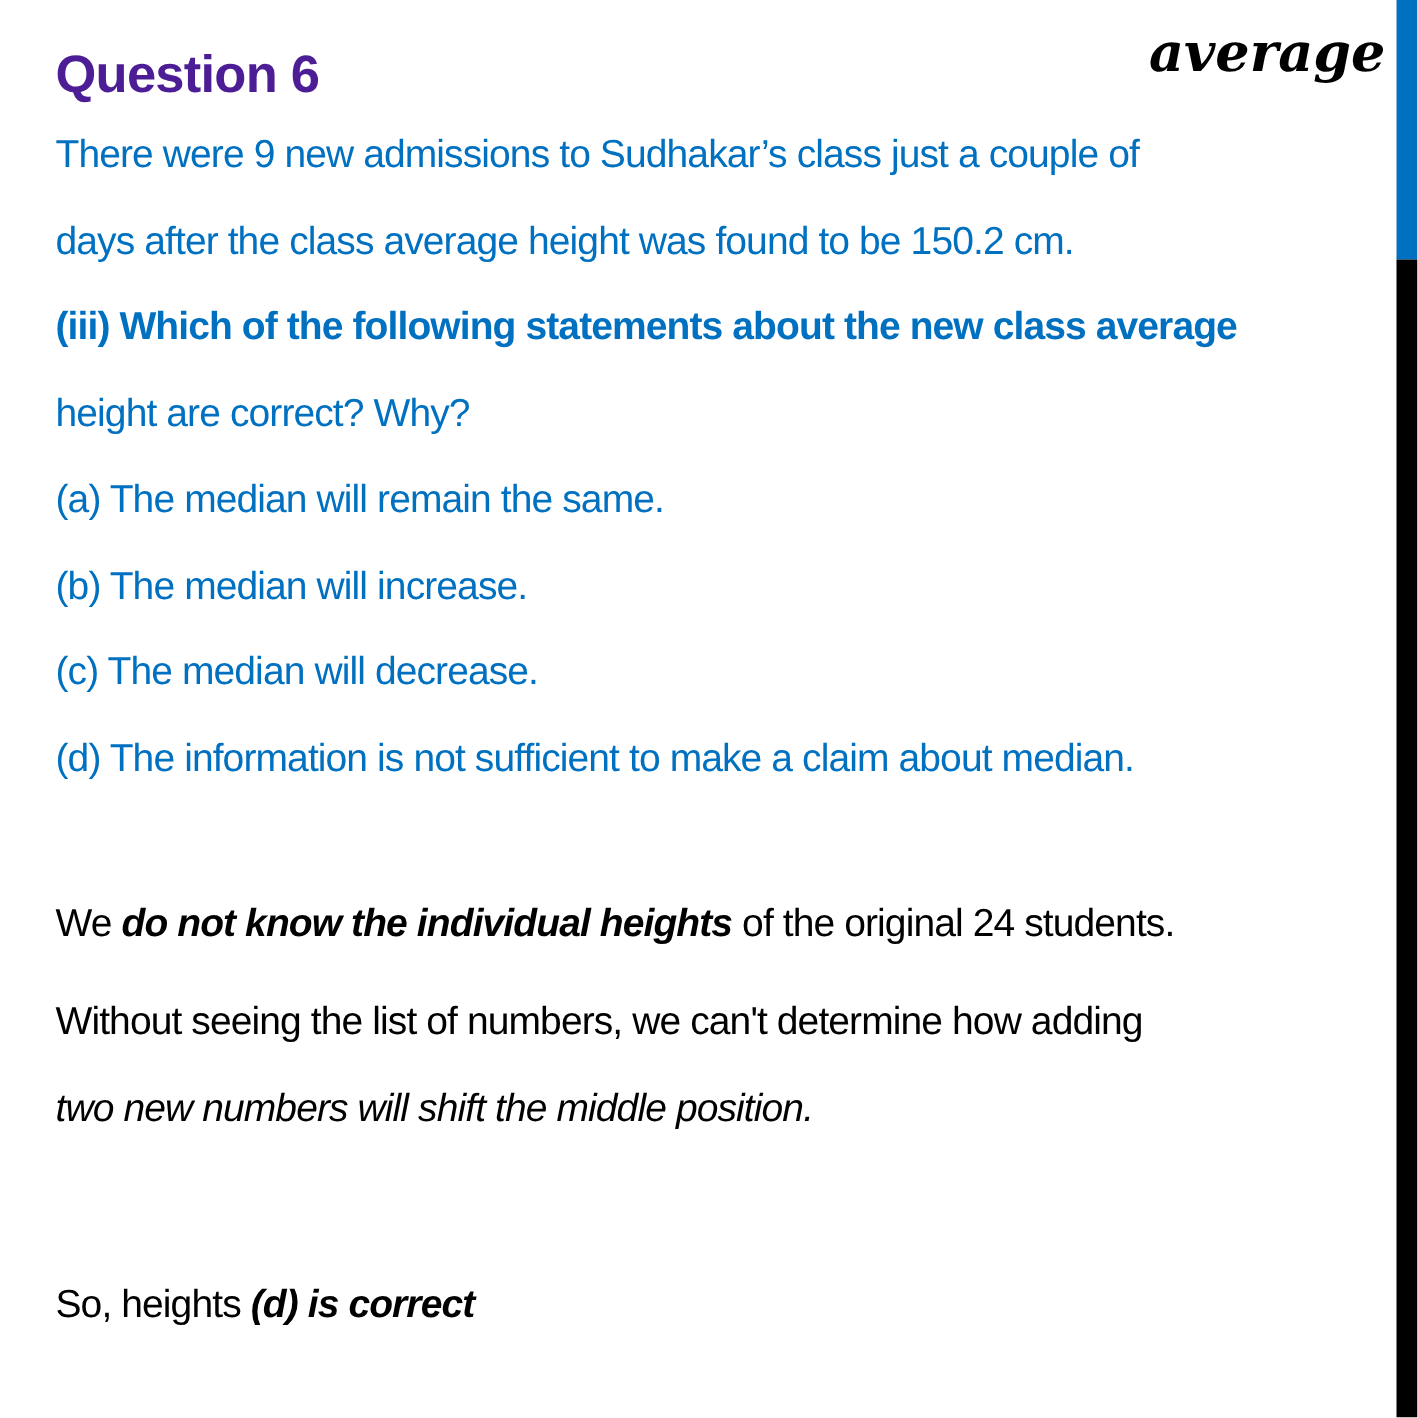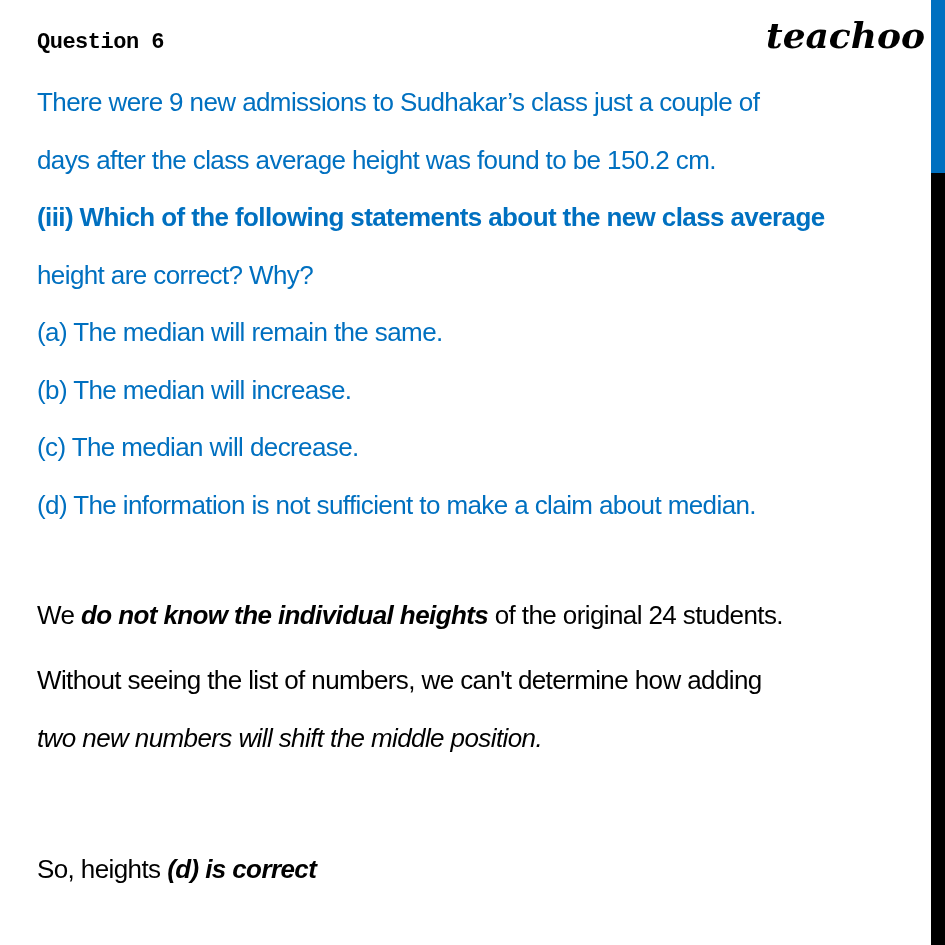--- a/index.html
+++ b/index.html
@@ -38,44 +38,43 @@
       font-style: italic;
       font-weight: bold;
       font-size: 36px;
       letter-spacing: 0px;
       color: #000000;
     }
     .q-title {
       position: absolute;
       left: 37px;
       top: 30px;
-      font-size: 22px;
+      font-size: 35px;
       font-weight: bold;
-      color: #000000;
+      color: #4c1d95;
       letter-spacing: -0.5px;
-      font-family: Liberation Mono, monospace;
     }
     .line {
       position: absolute;
       left: 37px;
       font-size: 26px;
       white-space: nowrap;
       letter-spacing: -0.6px;
     }
     .blue { color: #0070c0; }
     .black { color: #000000; }
     b { font-weight: bold; font-style: italic; }
   </style>
 </head>
 <body>
 
 <div class="edge-blue"></div>
 <div class="edge-black"></div>
 
-<div class="logo">teachoo</div>
+<div class="logo">average</div>
 
 <div class="q-title">Question 6</div>
 
 <div class="line blue" style="top:87px;">There were 9 new admissions to Sudhakar’s class just a couple of</div>
 <div class="line blue" style="top:145px;">days after the class average height was found to be 150.2 cm.</div>
 <div class="line blue" style="top:202px;font-weight:bold;">(iii) Which of the following statements about the new class average</div>
 <div class="line blue" style="top:260px;text-align:center;">height are correct? Why?</div>
 
 <div class="line blue" style="top:317px;">(a) The median will remain the same.</div>
 <div class="line blue" style="top:375px;">(b) The median will increase.</div>

